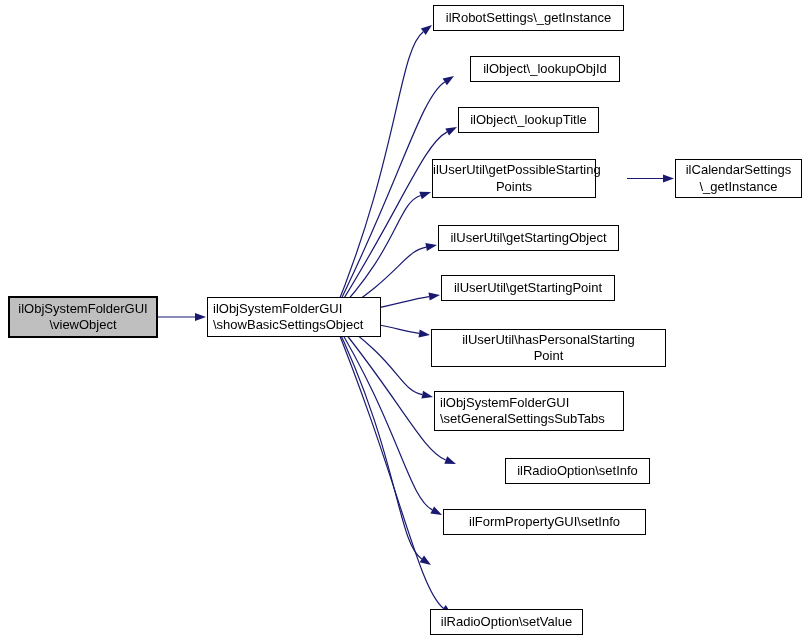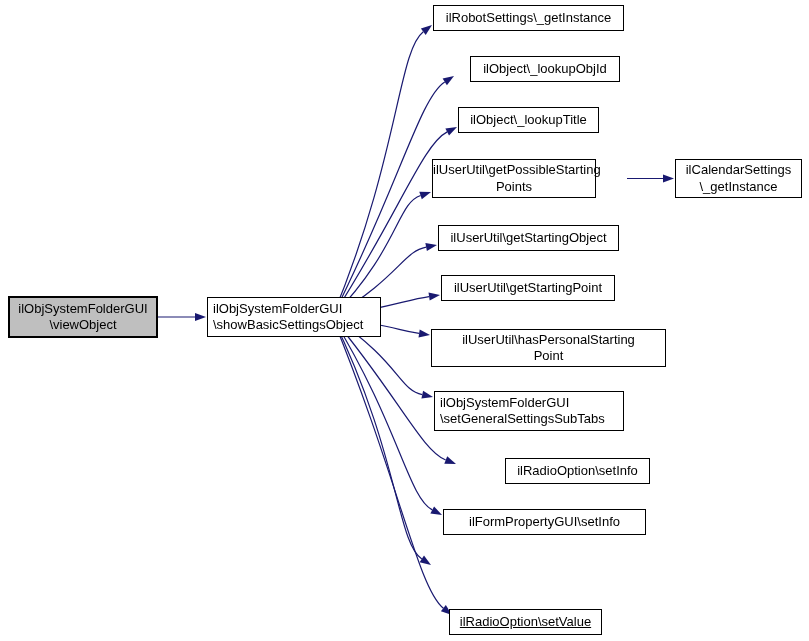--- a/index.html
+++ b/index.html
@@ -120,17 +120,17 @@
       <div class="node align-left" style="left: 434px; top: 391px; width: 190px; height: 40px; background: rgb(255, 255, 255); border: 1.5px solid rgb(0, 0, 0);">
         <span>ilObjSystemFolderGUI
 \setGeneralSettingsSubTabs</span>
       </div>
       <div class="node align-center" style="left: 457px; top: 458px; width: 145px; height: 26px; background: rgb(255, 255, 255); border: 1.5px solid rgb(0, 0, 0); margin-left: 48px;">
         <span>ilRadioOption\setInfo</span>
       </div>
       <div class="node align-center" style="left: 443px; top: 509px; width: 203px; height: 26px; background: rgb(255, 255, 255); border: 1.5px solid rgb(0, 0, 0);">
         <span>ilFormPropertyGUI\setInfo</span>
       </div>
-      <div class="node align-center" style="left: 449px; top: 609px; width: 153px; height: 26px; background: rgb(255, 255, 255); border: 1.5px solid rgb(0, 0, 0); text-decoration: underline;">
+      <div class="node align-center" style="left: 430px; top: 609px; width: 153px; height: 26px; background: rgb(255, 255, 255); border: 1.5px solid rgb(0, 0, 0);">
         <span>ilRadioOption\setValue</span>
       </div>
     </div>
 </div>
 
 </body></html>

